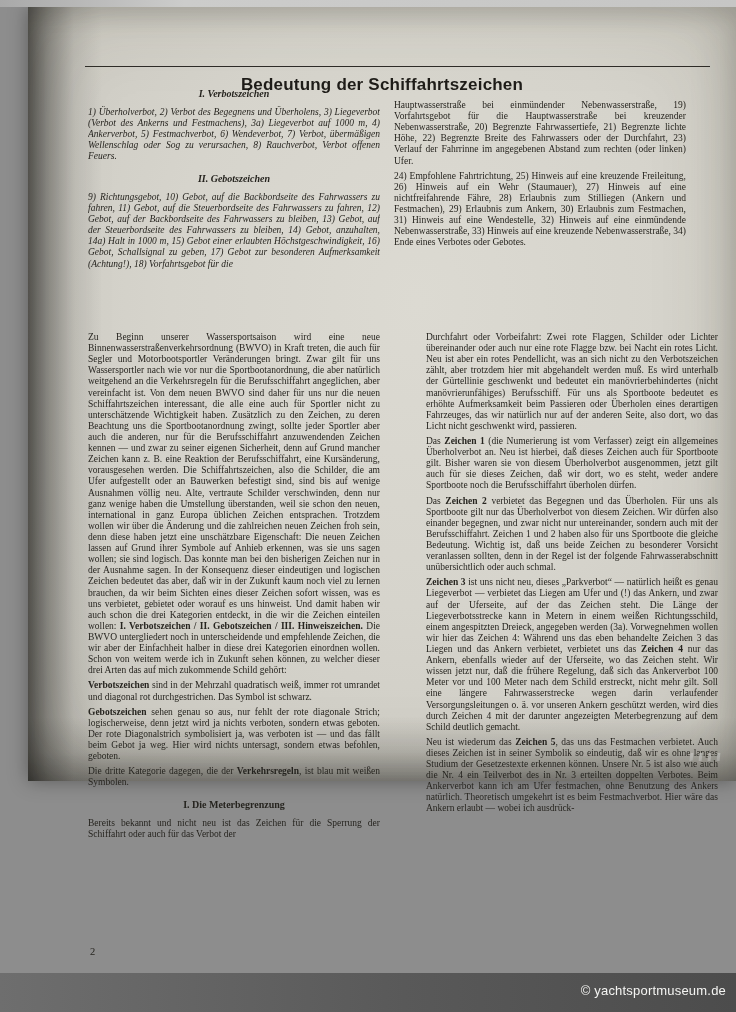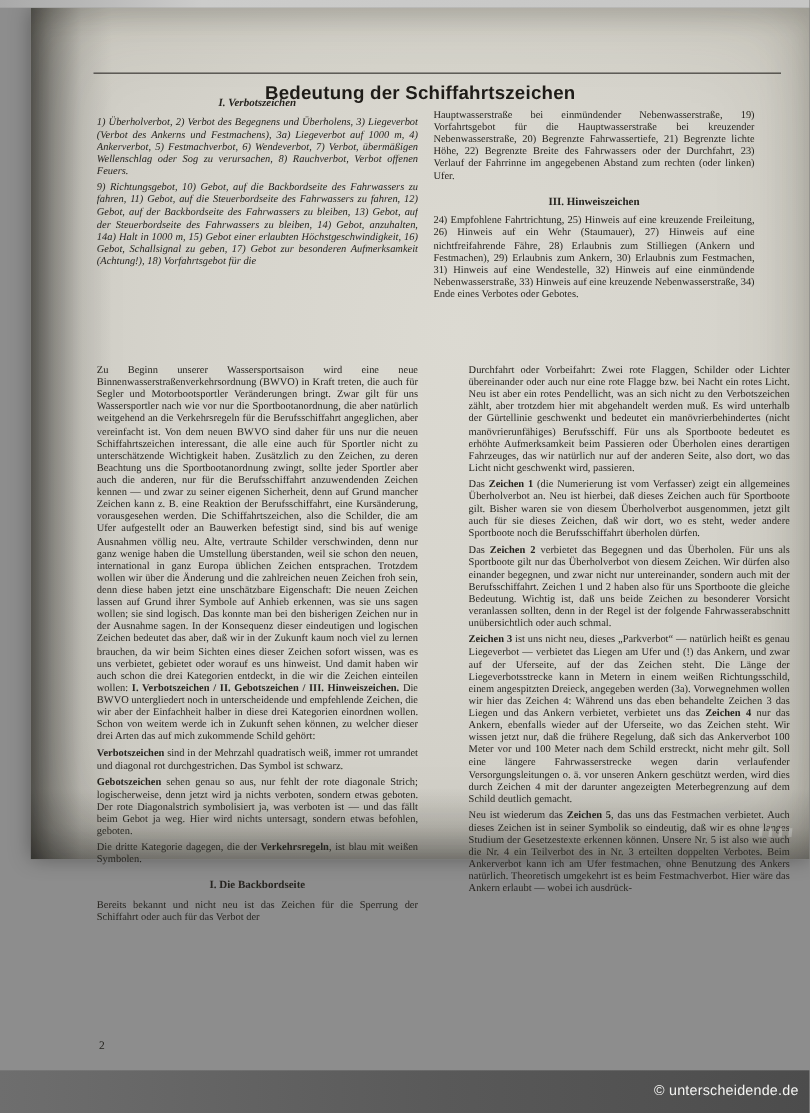--- a/index.html
+++ b/index.html
@@ -91,35 +91,35 @@
 
 <div class="top-strip"></div>
 
 <div class="page">
   <div class="rule"></div>
   <h1 class="title">Bedeutung der Schiffahrtszeichen</h1>
 
   <div class="col index-left">
     <div class="col-heading">I. Verbotszeichen</div>
     <p class="body-para">1) Überholverbot, 2) Verbot des Begegnens und Überholens, 3) Liegeverbot (Verbot des Ankerns und Festmachens), 3a) Liegeverbot auf 1000 m, 4) Ankerverbot, 5) Festmachverbot, 6) Wendeverbot, 7) Verbot, übermäßigen Wellenschlag oder Sog zu verursachen, 8) Rauchverbot, Verbot offenen Feuers.</p>
+    <div class="col-heading">II. Gebotszeichen</div>
     <p class="body-para">9) Richtungsgebot, 10) Gebot, auf die Backbordseite des Fahrwassers zu fahren, 11) Gebot, auf die Steuerbordseite des Fahrwassers zu fahren, 12) Gebot, auf der Backbordseite des Fahrwassers zu bleiben, 13) Gebot, auf der Steuerbordseite des Fahrwassers zu bleiben, 14) Gebot, anzuhalten, 14a) Halt in 1000 m, 15) Gebot einer erlaubten Höchstgeschwindigkeit, 16) Gebot, Schallsignal zu geben, 17) Gebot zur besonderen Aufmerksamkeit (Achtung!), 18) Vorfahrtsgebot für die</p>
   </div>
 
   <div class="col index-right">
     <p class="body-para">Hauptwasserstraße bei einmündender Nebenwasserstraße, 19) Vorfahrtsgebot für die Hauptwasserstraße bei kreuzender Nebenwasserstraße, 20) Begrenzte Fahrwassertiefe, 21) Begrenzte lichte Höhe, 22) Begrenzte Breite des Fahrwassers oder der Durchfahrt, 23) Verlauf der Fahrrinne im angegebenen Abstand zum rechten (oder linken) Ufer.</p>
-    <div class="col-heading">III. Hinweiszeichen</div>
     <p class="body-para">24) Empfohlene Fahrtrichtung, 25) Hinweis auf eine kreuzende Freileitung, 26) Hinweis auf ein Wehr (Staumauer), 27) Hinweis auf eine nichtfreifahrende Fähre, 28) Erlaubnis zum Stilliegen (Ankern und Festmachen), 29) Erlaubnis zum Ankern, 30) Erlaubnis zum Festmachen, 31) Hinweis auf eine Wendestelle, 32) Hinweis auf eine einmündende Nebenwasserstraße, 33) Hinweis auf eine kreuzende Nebenwasserstraße, 34) Ende eines Verbotes oder Gebotes.</p>
   </div>
 
   <div class="col main-left">
       <p class="body-para"><span>Zu Beginn unserer Wassersportsaison wird eine neue Binnenwasserstraßenverkehrsordnung (BWVO) in Kraft treten, die auch für Segler und Motorbootsportler Veränderungen bringt. Zwar gilt für uns Wassersportler nach wie vor nur die Sportbootanordnung, die aber natürlich weitgehend an die Verkehrsregeln für die Berufsschiffahrt angeglichen, aber vereinfacht ist. Von dem neuen BWVO sind daher für uns nur die neuen Schiffahrtszeichen interessant, die alle eine auch für Sportler nicht zu unterschätzende Wichtigkeit haben. Zusätzlich zu den Zeichen, zu deren Beachtung uns die Sportbootanordnung zwingt, sollte jeder Sportler aber auch die anderen, nur für die Berufsschiffahrt anzuwendenden Zeichen kennen — und zwar zu seiner eigenen Sicherheit, denn auf Grund mancher Zeichen kann z. B. eine Reaktion der Berufsschiffahrt, eine Kursänderung, vorausgesehen werden. Die Schiffahrtszeichen, also die Schilder, die am Ufer aufgestellt oder an Bauwerken befestigt sind, sind bis auf wenige Ausnahmen völlig neu. Alte, vertraute Schilder verschwinden, denn nur ganz wenige haben die Umstellung überstanden, weil sie schon den neuen, international in ganz Europa üblichen Zeichen entsprachen. Trotzdem wollen wir über die Änderung und die zahlreichen neuen Zeichen froh sein, denn diese haben jetzt eine unschätzbare Eigenschaft: Die neuen Zeichen lassen auf Grund ihrer Symbole auf Anhieb erkennen, was sie uns sagen wollen; sie sind logisch. Das konnte man bei den bisherigen Zeichen nur in der Ausnahme sagen. In der Konsequenz dieser eindeutigen und logischen Zeichen bedeutet das aber, daß wir in der Zukunft kaum noch viel zu lernen brauchen, da wir beim Sichten eines dieser Zeichen sofort wissen, was es uns verbietet, gebietet oder worauf es uns hinweist. Und damit haben wir auch schon die drei Kategorien entdeckt, in die wir die Zeichen einteilen wollen: </span><b>I. Verbotszeichen / II. Gebotszeichen / III. Hinweiszeichen.</b><span> Die BWVO untergliedert noch in unterscheidende und empfehlende Zeichen, die wir aber der Einfachheit halber in diese drei Kategorien einordnen wollen. Schon von weitem werde ich in Zukunft sehen können, zu welcher dieser drei Arten das auf mich zukommende Schild gehört:</span></p>
       <p class="body-para"><b>Verbotszeichen</b><span> sind in der Mehrzahl quadratisch weiß, immer rot umrandet und diagonal rot durchgestrichen. Das Symbol ist schwarz.</span></p>
       <p class="body-para"><b>Gebotszeichen</b><span> sehen genau so aus, nur fehlt der rote diagonale Strich; logischerweise, denn jetzt wird ja nichts verboten, sondern etwas geboten. Der rote Diagonalstrich symbolisiert ja, was verboten ist — und das fällt beim Gebot ja weg. Hier wird nichts untersagt, sondern etwas befohlen, geboten.</span></p>
       <p class="body-para"><span>Die dritte Kategorie dagegen, die der </span><b>Verkehrsregeln</b><span>, ist blau mit weißen Symbolen.</span></p>
-      <div class="col-heading">I. Die Backbordseite</div>
+      <div class="col-heading">I. Die Meterbegrenzung</div>
       <p class="body-para"><span>Bereits bekannt und nicht neu ist das Zeichen für die Sperrung der Schiffahrt oder auch für das Verbot der</span></p>
     </div>
   <div class="col main-right">
       <p class="body-para"><span>Durchfahrt oder Vorbeifahrt: Zwei rote Flaggen, Schilder oder Lichter übereinander oder auch nur eine rote Flagge bzw. bei Nacht ein rotes Licht. Neu ist aber ein rotes Pendellicht, was an sich nicht zu den Verbotszeichen zählt, aber trotzdem hier mit abgehandelt werden muß. Es wird unterhalb der Gürtellinie geschwenkt und bedeutet ein manövrierbehindertes (nicht manövrierunfähiges) Berufsschiff. Für uns als Sportboote bedeutet es erhöhte Aufmerksamkeit beim Passieren oder Überholen eines derartigen Fahrzeuges, das wir natürlich nur auf der anderen Seite, also dort, wo das Licht nicht geschwenkt wird, passieren.</span></p>
       <p class="body-para"><span>Das </span><b>Zeichen 1</b><span> (die Numerierung ist vom Verfasser) zeigt ein allgemeines Überholverbot an. Neu ist hierbei, daß dieses Zeichen auch für Sportboote gilt. Bisher waren sie von diesem Überholverbot ausgenommen, jetzt gilt auch für sie dieses Zeichen, daß wir dort, wo es steht, weder andere Sportboote noch die Berufsschiffahrt überholen dürfen.</span></p>
       <p class="body-para"><span>Das </span><b>Zeichen 2</b><span> verbietet das Begegnen und das Überholen. Für uns als Sportboote gilt nur das Überholverbot von diesem Zeichen. Wir dürfen also einander begegnen, und zwar nicht nur untereinander, sondern auch mit der Berufsschiffahrt. Zeichen 1 und 2 haben also für uns Sportboote die gleiche Bedeutung. Wichtig ist, daß uns beide Zeichen zu besonderer Vorsicht veranlassen sollten, denn in der Regel ist der folgende Fahrwasserabschnitt unübersichtlich oder auch schmal.</span></p>
       <p class="body-para"><b>Zeichen 3</b><span> ist uns nicht neu, dieses „Parkverbot“ — natürlich heißt es genau Liegeverbot — verbietet das Liegen am Ufer und (!) das Ankern, und zwar auf der Uferseite, auf der das Zeichen steht. Die Länge der Liegeverbotsstrecke kann in Metern in einem weißen Richtungsschild, einem angespitzten Dreieck, angegeben werden (3a). Vorwegnehmen wollen wir hier das Zeichen 4: Während uns das eben behandelte Zeichen 3 das Liegen und das Ankern verbietet, verbietet uns das </span><b>Zeichen 4</b><span> nur das Ankern, ebenfalls wieder auf der Uferseite, wo das Zeichen steht. Wir wissen jetzt nur, daß die frühere Regelung, daß sich das Ankerverbot 100 Meter vor und 100 Meter nach dem Schild erstreckt, nicht mehr gilt. Soll eine längere Fahrwasserstrecke wegen darin verlaufender Versorgungsleitungen o. ä. vor unseren Ankern geschützt werden, wird dies durch Zeichen 4 mit der darunter angezeigten Meterbegrenzung auf dem Schild deutlich gemacht.</span></p>
       <p class="body-para"><span>Neu ist wiederum das </span><b>Zeichen 5</b><span>, das uns das Festmachen verbietet. Auch dieses Zeichen ist in seiner Symbolik so eindeutig, daß wir es ohne langes Studium der Gesetzestexte erkennen können. Unsere Nr. 5 ist also wie auch die Nr. 4 ein Teilverbot des in Nr. 3 erteilten doppelten Verbotes. Beim Ankerverbot kann ich am Ufer festmachen, ohne Benutzung des Ankers natürlich. Theoretisch umgekehrt ist es beim Festmachverbot. Hier wäre das Ankern erlaubt — wobei ich ausdrück-</span></p>
     </div>
 
@@ -131,14 +131,14 @@
       <i></i>
       <i></i>
     </div>
 
   <div class="page-bottom-fade"></div>
   <div class="binding-shadow"></div>
   <div class="vignette"></div>
 </div>
 
 <div class="bottom-strip">
-  <div class="watermark">© unterscheidende.de</div>
+  <div class="watermark">© yachtsportmuseum.de</div>
 </div>
 
 </body></html>

